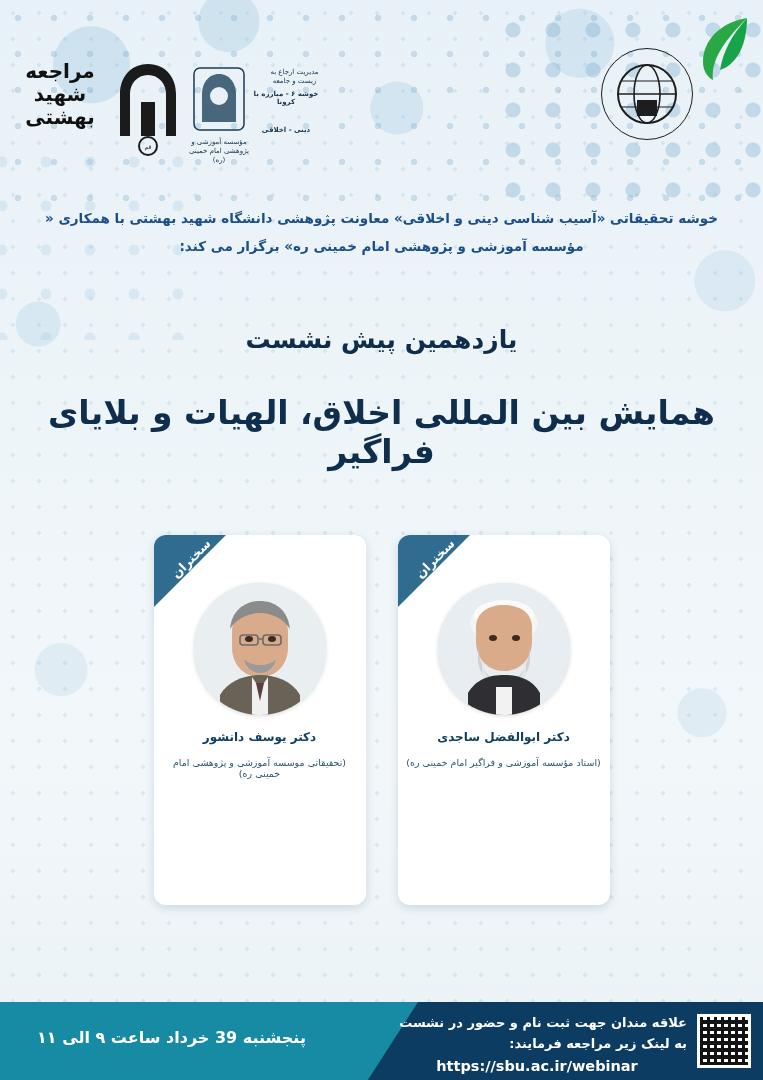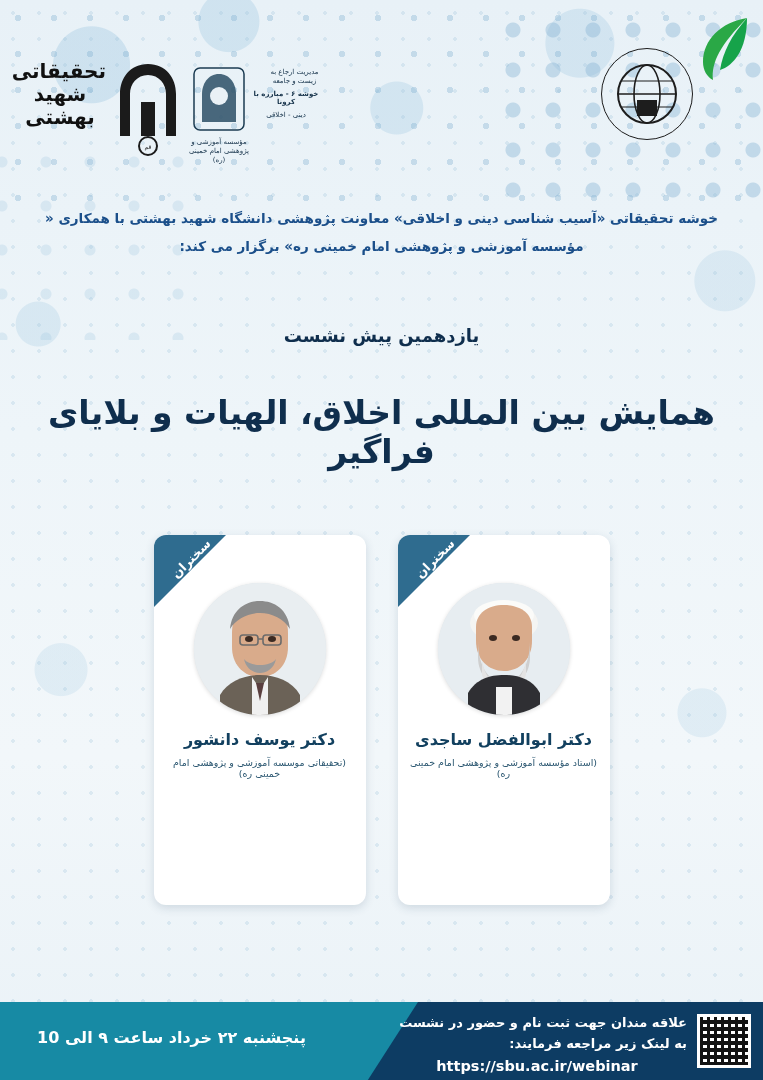--- a/index.html
+++ b/index.html
@@ -86,21 +86,21 @@
     line-height:2.05;
     direction:rtl;
   }
 
   
   .title-small{
     position:absolute;top:325px;right:0;left:0;
     text-align:center;
     color:#0f2e4d;
     font-weight:bold;
-    font-size:18px;
+    font-size:25px;
     letter-spacing:-0.5px;
     direction:rtl;
   }
   .title-big{
     position:absolute;top:393px;right:0;left:0;
     text-align:center;
     color:#0f2e4d;
     font-weight:bold;
     font-size:33px;
     direction:rtl;
@@ -135,21 +135,21 @@
   }
   .photo{
     position:absolute;top:48px;left:50%;transform:translateX(-50%);
     width:132px;height:132px;border-radius:50%;
     overflow:hidden;background:#dfe7ec;
     box-shadow:0 1px 4px rgba(0,0,0,.15);
   }
   .photo svg{display:block;}
   .sp-name{
     position:absolute;top:195px;left:8px;right:8px;
-    text-align:center;color:#12405f;font-weight:bold;font-size:16px;
+    text-align:center;color:#12405f;font-weight:bold;font-size:12px;
     direction:rtl;
   }
   .sp-affil{
     position:absolute;top:222px;left:8px;right:8px;
     text-align:center;color:#2a5670;font-size:9.5px;
     direction:rtl;
   }
   .sp-topic{
     position:absolute;top:248px;left:14px;right:14px;
     text-align:center;color:#1b5b86;font-weight:bold;font-size:13px;
@@ -202,21 +202,21 @@
 
 <div class="poster">
   <div class="dots"></div>
   <div class="dots2"></div>
   <div class="corner-bubbles"></div>
   <div class="corner-bubbles-left"></div>
 
   <div class="header">
 
     <div class="logo logo-sbu-text">
-      <div class="blk">تحقیقاتی</div>
+      <div class="blk">مراجعه</div>
       <div class="blk">شهید</div>
       <div class="blk">بهشتی</div>
     </div>
 
     <div class="logo logo-howzeh">
       <svg width="80" height="100" viewBox="0 0 80 100" aria-hidden="true">
         <path d="M40 6 C22 6 12 20 12 36 L12 78 L22 78 L22 36 C22 26 29 17 40 17 C51 17 58 26 58 36 L58 78 L68 78 L68 36 C68 20 58 6 40 6 Z" fill="#1b1b1b"></path>
         <path d="M33 44 L47 44 L47 78 L33 78 Z" fill="#1b1b1b"></path>
         <circle cx="40" cy="88" r="9" fill="none" stroke="#1b1b1b" stroke-width="2"></circle>
         <text x="40" y="91" font-size="6" text-anchor="middle" fill="#1b1b1b" font-family="DejaVu Sans">قم</text>
@@ -228,21 +228,21 @@
         <rect x="8" y="8" width="50" height="62" rx="6" fill="none" stroke="#1b3b52" stroke-width="1.5"></rect>
         <path d="M33 14 C22 14 16 24 16 34 L16 62 L50 62 L50 34 C50 24 44 14 33 14 Z" fill="#2c4f66" opacity=".85"></path>
         <circle cx="33" cy="36" r="9" fill="#eaf1f6"></circle>
       </svg>
       <div class="mini-label" style="margin-top:-18px;">مؤسسه آموزشی و پژوهشی امام خمینی (ره)</div>
     </div>
 
     <div class="logo logo-khooshe">
       <div class="mini-label" style="padding-top:6px;margin-left:17px;">مدیریت ارجاع به زیست و جامعه</div>
       <div class="mini-label" style="margin-top:4px;font-weight:bold;">خوشه ۶ - مبارزه با کرونا</div>
-      <div class="mini-label" style="margin-top:4px;font-weight:normal;">دینی - اخلاقی</div>
+      <div class="mini-label" style="margin-top:19px;font-weight:bold;">دینی - اخلاقی</div>
     </div>
 
     <div class="logo logo-globe">
       <div class="circ-text"></div>
       <svg width="92" height="92" viewBox="0 0 92 92" aria-hidden="true" style="position:absolute;inset:0;">
         <circle cx="46" cy="46" r="29" fill="none" stroke="#1d1d1d" stroke-width="2"></circle>
         <ellipse cx="46" cy="46" rx="13" ry="29" fill="none" stroke="#1d1d1d" stroke-width="1.6"></ellipse>
         <line x1="17" y1="46" x2="75" y2="46" stroke="#1d1d1d" stroke-width="1.6"></line>
         <line x1="21" y1="33" x2="71" y2="33" stroke="#1d1d1d" stroke-width="1.2"></line>
         <line x1="21" y1="59" x2="71" y2="59" stroke="#1d1d1d" stroke-width="1.2"></line>
@@ -276,21 +276,21 @@
           <path d="M38 44 C38 30 50 22 66 22 C82 22 94 30 94 44 L94 58 C94 76 82 88 66 88 C50 88 38 76 38 58 Z" fill="#d9ab8b"></path>
           <path d="M40 58 C40 84 52 100 66 100 C80 100 92 84 92 58 L92 74 C92 92 80 104 66 104 C52 104 40 92 40 74 Z" fill="#cfcfcf"></path>
           <path d="M44 78 C48 96 56 104 66 104 C76 104 84 96 88 78 L88 92 C84 104 76 110 66 110 C56 110 48 104 44 92 Z" fill="#e4e4e4"></path>
           <ellipse cx="55" cy="55" rx="4" ry="3" fill="#3b2a22"></ellipse>
           <ellipse cx="78" cy="55" rx="4" ry="3" fill="#3b2a22"></ellipse>
           <path d="M30 110 C38 96 52 92 66 92 C80 92 94 96 102 110 L102 132 L30 132 Z" fill="#2f2f33"></path>
           <rect x="58" y="104" width="16" height="28" fill="#f2f2f2"></rect>
         </svg>
       </div>
       <div class="sp-name">دکتر ابوالفضل ساجدی</div>
-      <div class="sp-affil">(استاد مؤسسه آموزشی و پژوهشی امام خمینی ره)</div>
+      <div class="sp-affil">(استاد مؤسسه آموزشی و فراگیر امام خمینی ره)</div>
     </div>
 
     <div class="card">
       <div class="ribbon"></div>
       <div class="ribbon-label">سخنران</div>
       <div class="photo">
         <svg width="132" height="132" viewBox="0 0 132 132" aria-hidden="true">
           <rect width="132" height="132" fill="#e9eef1"></rect>
           <path d="M38 50 C38 30 50 20 66 20 C82 20 94 30 94 50 L94 64 C94 82 82 94 66 94 C50 94 38 82 38 64 Z" fill="#d9ab8b"></path>
           <path d="M36 46 C38 26 52 18 66 18 C80 18 94 26 96 46 C90 36 78 30 66 30 C54 30 42 36 36 46 Z" fill="#8b8b8b"></path>
@@ -313,15 +313,15 @@
   <div class="footer">
     <div class="footer-bg-dark"></div>
     <div class="footer-bg-teal"></div>
 
     <div class="qr">
       <div class="qr-inner"></div>
     </div>
 
     <div class="reg-text">علاقه مندان جهت ثبت نام و حضور در نشست به لینک زیر مراجعه فرمایند:</div>
     <div class="reg-link">https://sbu.ac.ir/webinar</div>
-    <div class="date-text">پنجشنبه ۲۲ خرداد ساعت ۹ الی 10</div>
+    <div class="date-text">پنجشنبه 39 خرداد ساعت ۹ الی ۱۱</div>
   </div>
 </div>
 
 </body></html>

